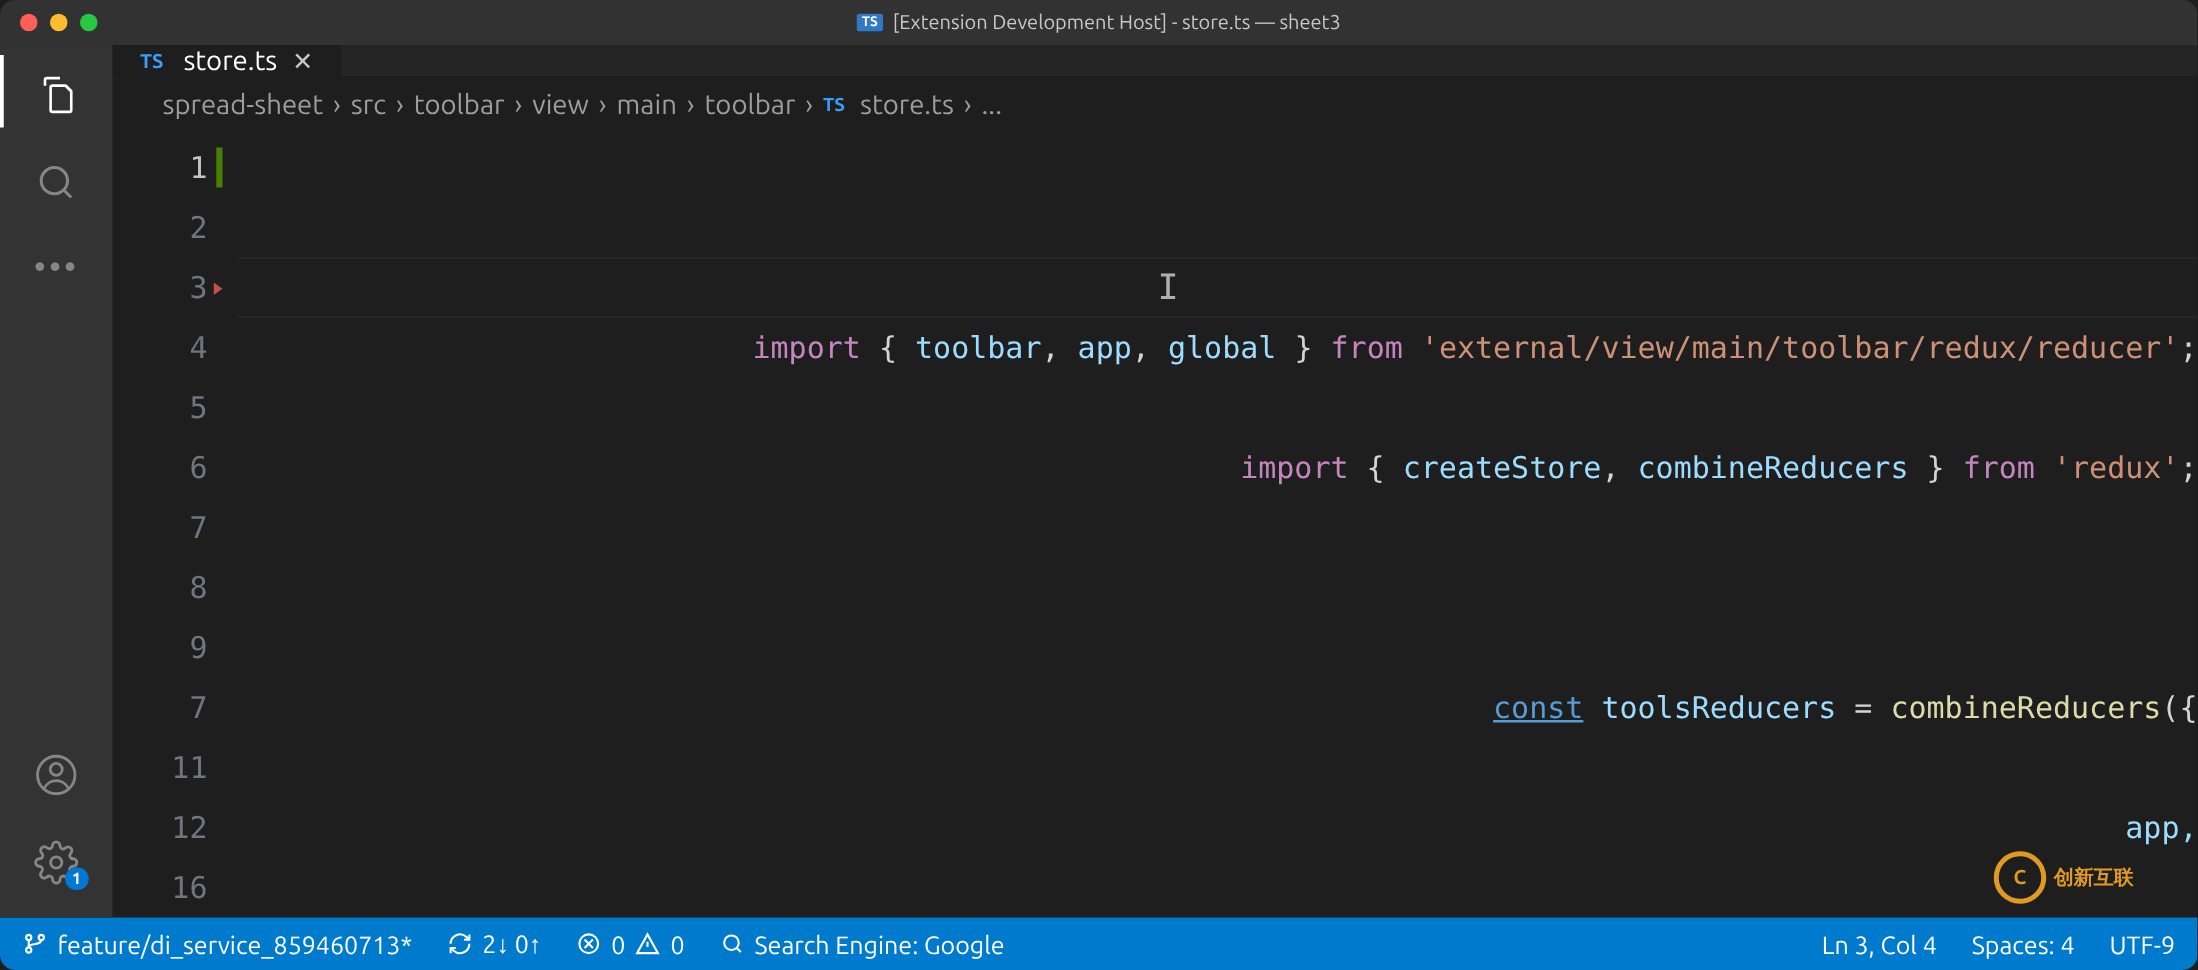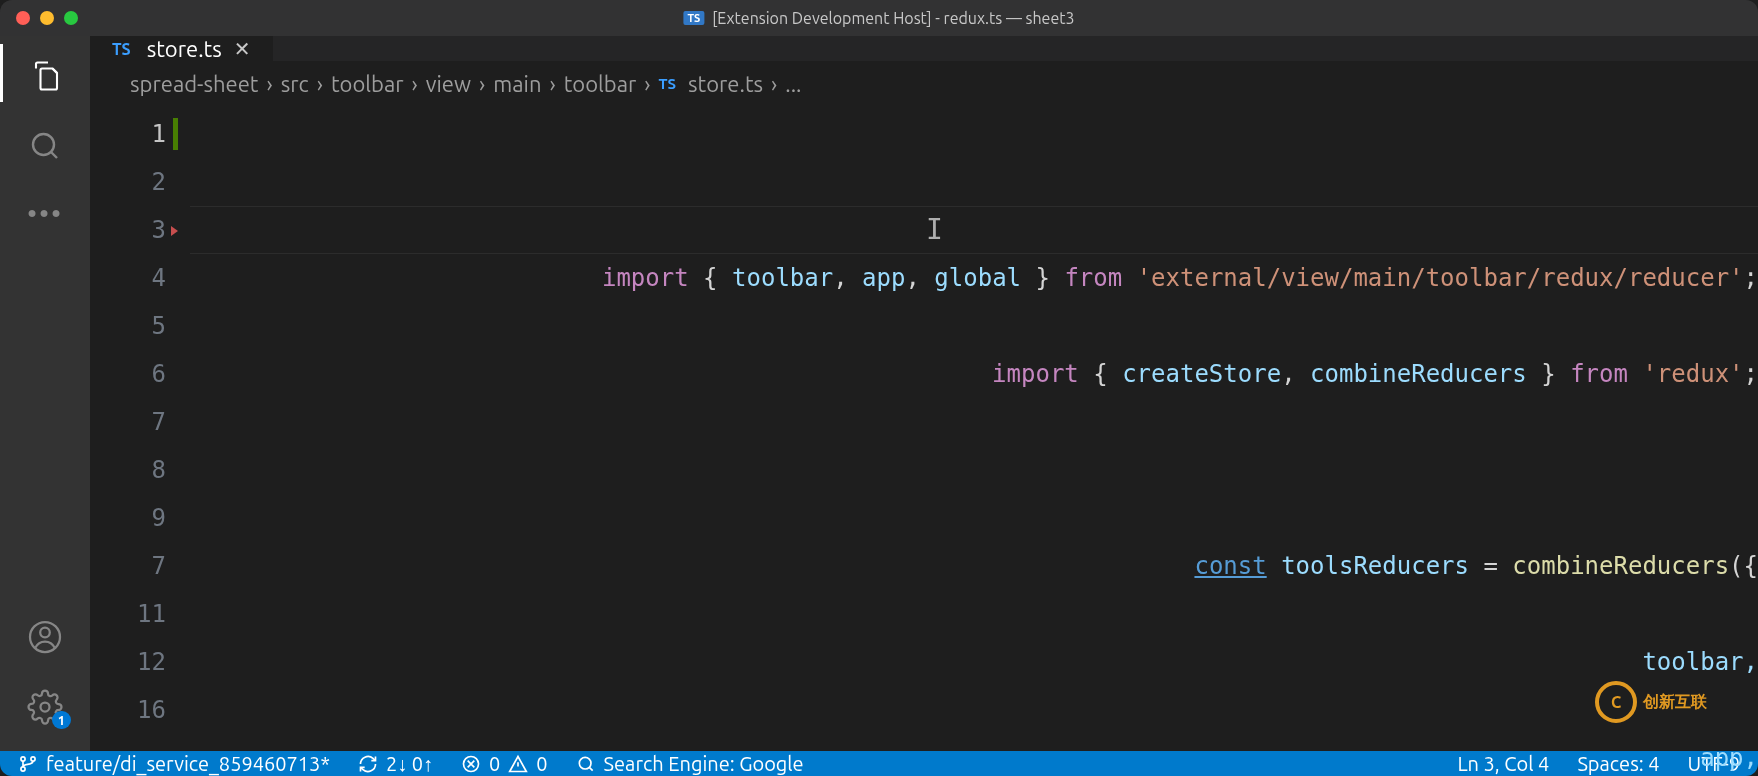--- a/index.html
+++ b/index.html
@@ -44,40 +44,40 @@
   .line-hl { position:absolute; left:0; right:0; top:96px; height:48px; border-top:1px solid #2c2c2c; border-bottom:1px solid #2c2c2c;}
   .caret-text{position:absolute;left:736px;top:96px;font-size:28px;color:#aeaeae;}
   .kw-import { color: #c586c0; }
   .kw-from { color: #c586c0; }
   .kw-const { color: #569cd6; text-decoration: underline; }
   .ident { color: #9cdcfe; }
   .func { color: #dcdcaa; }
   .str { color: #ce9178; }
   .brace { color: #d4d4d4; }
   
-  .status { height: 25px; background: #007acc; color: #fff; display: flex; align-items: center; font-size: 20px; padding: 0 18px; gap: 28px; }
+  .status { height: 42px; background: #007acc; color: #fff; display: flex; align-items: center; font-size: 20px; padding: 0 18px; gap: 28px; }
   .status .spacer { flex: 1; }
   .status .item { display: flex; align-items: center; gap: 8px; cursor: pointer; }
   svg { display: block; }
   
   .wm{position:absolute;right:22px;bottom:44px;width:170px;height:60px;display:flex;align-items:center;justify-content:center;font-weight:700;color:#f6a722;opacity:0.9;pointer-events:none;}
   .wm .circ{width:42px;height:42px;border:4px solid #f6a722;border-radius:50%;display:flex;align-items:center;justify-content:center;margin-right:6px;}
 </style>
 </head>
 <body>
 
 <div class="titlebar">
   <div class="traffic">
     <div class="dot red"></div>
     <div class="dot yellow"></div>
     <div class="dot green"></div>
   </div>
   <div class="title-center">
     <span class="ts-badge">TS</span>
-    <span>[Extension Development Host] - redux.ts — sheet3</span>
+    <span>[Extension Development Host] - store.ts — sheet3</span>
   </div>
 </div>
 
 <div class="main">
 
   <div class="activity">
     <div class="act-item active">
       <svg width="36" height="36" viewBox="0 0 24 24" fill="none" stroke="currentColor" stroke-width="1.4">
           <path d="M14 3H7a1 1 0 0 0-1 1v3"></path>
           <path d="M17 7h-7a1 1 0 0 0-1 1v12a1 1 0 0 0 1 1h9a1 1 0 0 0 1-1V10z"></path>
@@ -153,21 +153,20 @@
         <div>12</div>
         <div>16</div>
       </div>
       <div class="code">
         <div class="line-hl"></div>
         <span class="caret-text">I</span>
 <div class="line"><span class="kw-import">import</span><span class="brace"> { </span><span class="ident">toolbar</span><span>, </span><span class="ident">app</span><span>, </span><span class="ident">global</span><span class="brace"> } </span><span class="kw-from">from</span><span> </span><span class="str">'external/view/main/toolbar/redux/reducer'</span><span>;</span></div>
 <div class="line"><span class="kw-import">import</span><span class="brace"> { </span><span class="ident">createStore</span><span>, </span><span class="ident">combineReducers</span><span class="brace"> } </span><span class="kw-from">from</span><span> </span><span class="str">'redux'</span><span>;</span></div>
 <div class="line">&nbsp;</div>
 <div class="line"><span class="kw-const">const</span><span> </span><span class="ident">toolsReducers</span><span> = </span><span class="func">combineReducers</span><span>({</span></div>
-<div class="line"><span class="ident">    toolbar,</span></div>
 <div class="line"><span class="ident">    app,</span></div>
 
 
 
 
 
 
 
       </div>
     </div>

